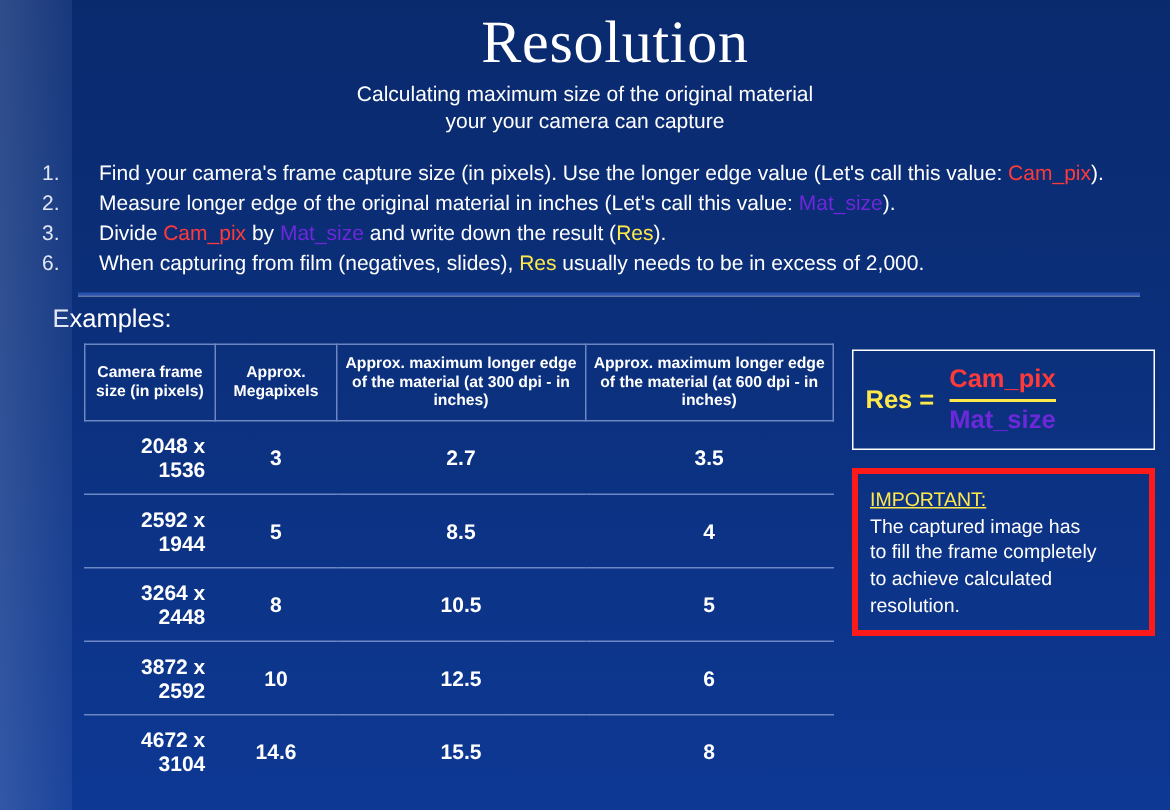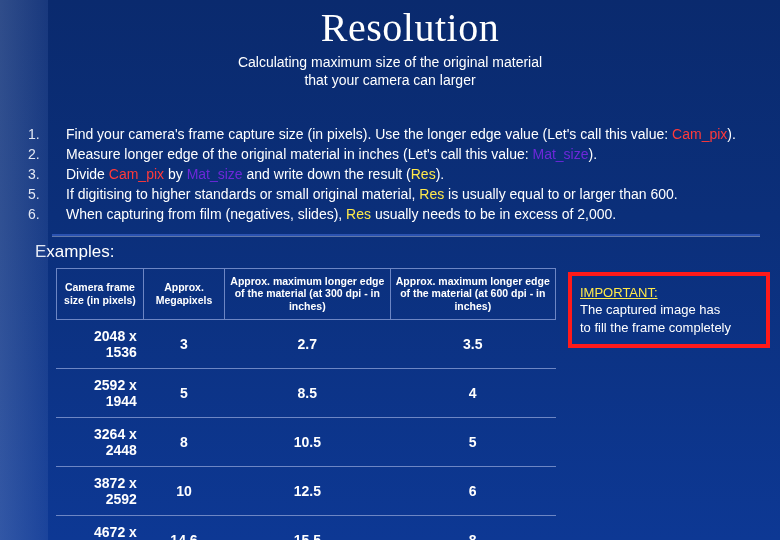--- a/index.html
+++ b/index.html
@@ -26,21 +26,21 @@
     letter-spacing: 0.5px;
     padding-left: 40px;
   }
   .subtitle {
     text-align: center;
     font-size: 14px;
     line-height: 1.3;
     margin-top: 2px;
   }
   .steps {
-    margin: 36px 28px 10px 28px;
+    margin: 17px 28px 10px 28px;
     font-size: 14px;
     line-height: 1.35;
   }
   .step-row { display: flex; margin-bottom: 1px; }
   .step-num { width: 38px; flex: 0 0 38px; }
   .step-text { flex: 1; }
   .r { color: #ff3a3a; }
   .g { color: #6d28d9; }
   .y { color: #ffe94a; }
   .divider {
@@ -106,39 +106,35 @@
   }
 </style>
 </head>
 <body>
 
 <div class="left-stripe"></div>
 
 <div class="title">Resolution</div>
 <div class="subtitle">
   <span>Calculating maximum size of the original material</span><br>
-  <span>that your camera can larger</span>
+  <span>your your camera can capture</span>
 </div>
 
 <div class="steps" id="steps">
     <div class="step-row">
       <div class="step-num">1.</div>
       <div class="step-text">Find your camera's frame capture size (in pixels). Use the longer edge value (Let's call this value: <span class="r">Cam_pix</span>).</div>
     </div>
     <div class="step-row">
       <div class="step-num">2.</div>
       <div class="step-text">Measure longer edge of the original material in inches (Let's call this value: <span class="g">Mat_size</span>).</div>
     </div>
     <div class="step-row">
       <div class="step-num">3.</div>
       <div class="step-text">Divide <span class="r">Cam_pix</span> by <span class="g">Mat_size</span> and write down the result (<span class="y">Res</span>).</div>
-    </div>
-    <div class="step-row">
-      <div class="step-num">5.</div>
-      <div class="step-text">If digitising to higher standards or small original material, <span class="y">Res</span> is usually equal to or larger than 600.</div>
     </div>
     <div class="step-row">
       <div class="step-num">6.</div>
       <div class="step-text">When capturing from film (negatives, slides), <span class="y">Res</span> usually needs to be in excess of 2,000.</div>
     </div>
   </div>
 
 <div class="divider"></div>
 
 <div class="examples">Examples:</div>
@@ -182,19 +178,28 @@
           <tr>
             <td>4672 x 3104</td>
             <td>14.6</td>
             <td>15.5</td>
             <td>8</td>
           </tr>
         </tbody>
     </table>
   </div>
   <div class="rightcol">
+    <div class="formula">
+      <span class="lhs y">Res =</span>
+      <span class="frac">
+        <span class="r">Cam_pix</span>
+        <span class="bar"></span>
+        <span class="g">Mat_size</span>
+      </span>
+    </div>
     <div class="important">
       <span class="y" style="text-decoration: underline;">IMPORTANT:</span><br>
       <span>The captured image has</span><br>
       <span>to fill the frame completely</span><br>
+      <span>to achieve calculated resolution.</span>
     </div>
   </div>
 </div>
 
 </body></html>

